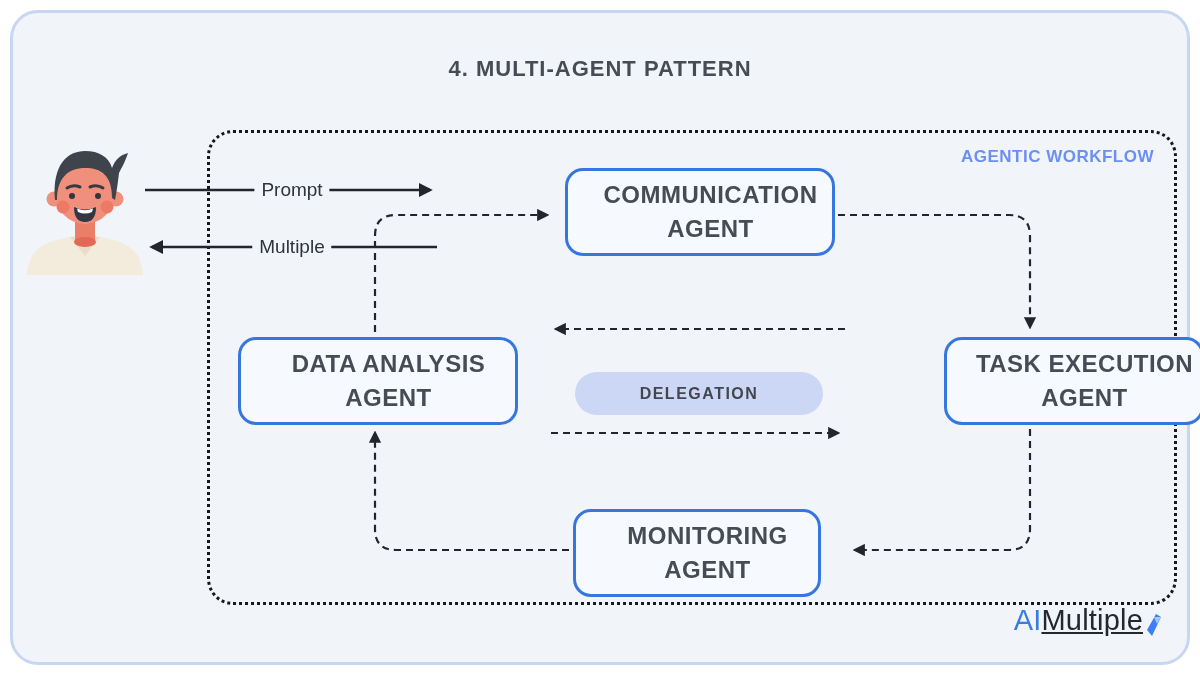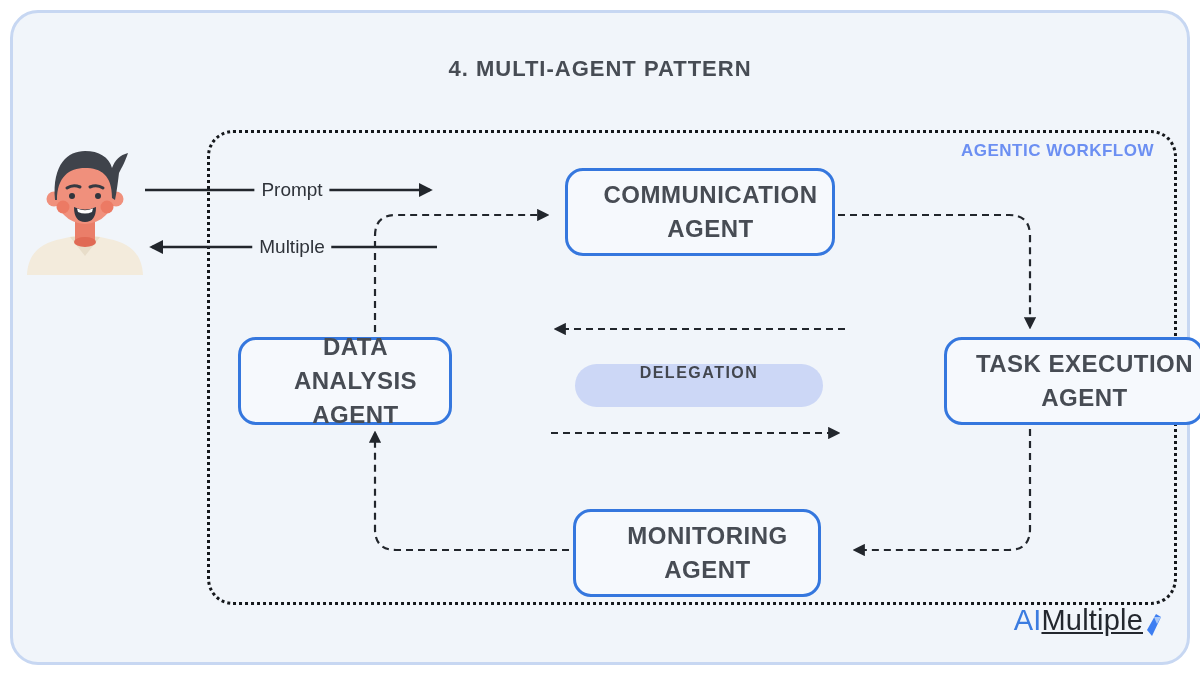--- a/index.html
+++ b/index.html
@@ -7,30 +7,30 @@
     --agent-bg:#f6f9fd; --text-dark:#474c54; --workflow-label:#6c8ff2;
     --delegation-bg:#ccd7f6; --arrow:#22262c; --logo-blue:#3b7ce0; --logo-dark:#23272e;
   }
   *{margin:0;padding:0;box-sizing:border-box;}
   body{width:1200px;height:675px;background:#ffffff;font-family:"Liberation Sans","DejaVu Sans",sans-serif;position:relative;overflow:hidden;}
   .card{position:absolute;left:10px;top:10px;width:1180px;height:655px;background:var(--card-bg);
         border:3px solid var(--card-border);border-radius:28px;}
   .title{position:absolute;left:0;top:48px;width:100%;text-align:center;font-size:22px;font-weight:800;
          letter-spacing:1px;color:var(--text-dark);margin-top:8px;}
   .workflow{position:absolute;left:207px;top:130px;width:970px;height:475px;border:3px dotted #15181c;border-radius:26px;}
-  .workflow-label{position:absolute;top:8px;right:20px;font-size:17px;font-weight:800;letter-spacing:.5px;color:var(--workflow-label);}
+  .workflow-label{position:absolute;top:14px;right:20px;font-size:17px;font-weight:800;letter-spacing:.5px;color:var(--workflow-label);}
   .agent{position:absolute;border:3px solid var(--agent-border);border-radius:18px;background:var(--agent-bg);
          display:flex;flex-direction:column;align-items:center;justify-content:center;
          font-size:24px;font-weight:800;letter-spacing:.5px;color:var(--text-dark);line-height:34px;text-align:center;padding-left:21px;}
   .agent-comm{left:565px;top:168px;width:270px;height:88px;}
-  .agent-data{left:238px;top:337px;width:214px;height:88px;}
+  .agent-data{left:238px;top:337px;width:280px;height:88px;}
   .agent-task{left:944px;top:337px;width:260px;height:88px;}
   .agent-monitor{left:573px;top:509px;width:248px;height:88px;}
-  .delegation{position:absolute;left:575px;top:364px;width:248px;height:43px;border-radius:22px;
-              background:var(--delegation-bg);display:flex;align-items:flex-start;justify-content:center;
+  .delegation{position:absolute;left:575px;top:372px;width:248px;height:43px;border-radius:22px;
+              background:var(--delegation-bg);display:flex;align-items:center;justify-content:center;
               font-size:16px;font-weight:800;letter-spacing:1.5px;color:#42464e;}
   .io-label{position:absolute;transform:translate(-50%,-50%);background:var(--card-bg);padding:0 7px;
             font-size:19px;color:#2f333a;}
   .io-prompt{left:292px;top:190px;}
   .io-response{left:292px;top:247px;}
   svg.connectors{position:absolute;left:0;top:0;width:1200px;height:675px;pointer-events:none;}
   .solid-line{stroke:var(--arrow);stroke-width:2.5;fill:none;}
   .dashed-line{stroke:var(--arrow);stroke-width:2.2;fill:none;stroke-dasharray:7 5;}
   .arrowhead{fill:var(--arrow);}
   .avatar{position:absolute;left:24px;top:142px;width:122px;height:133px;}

